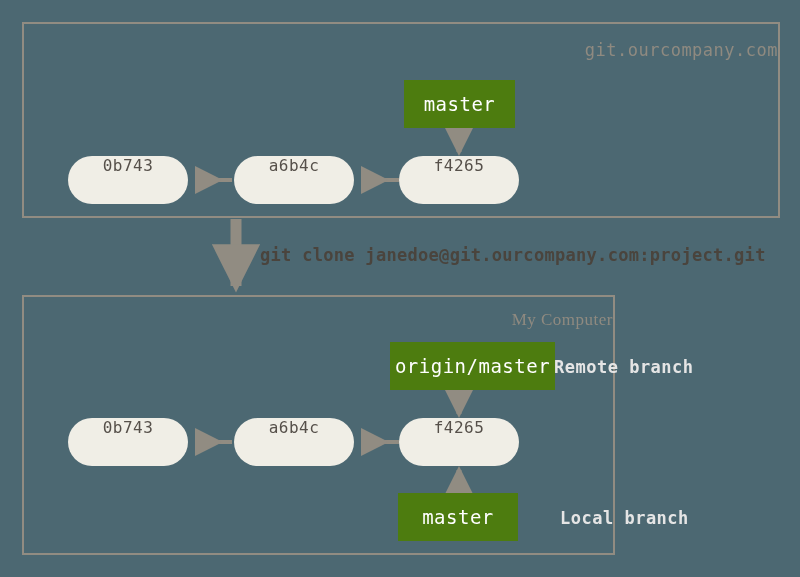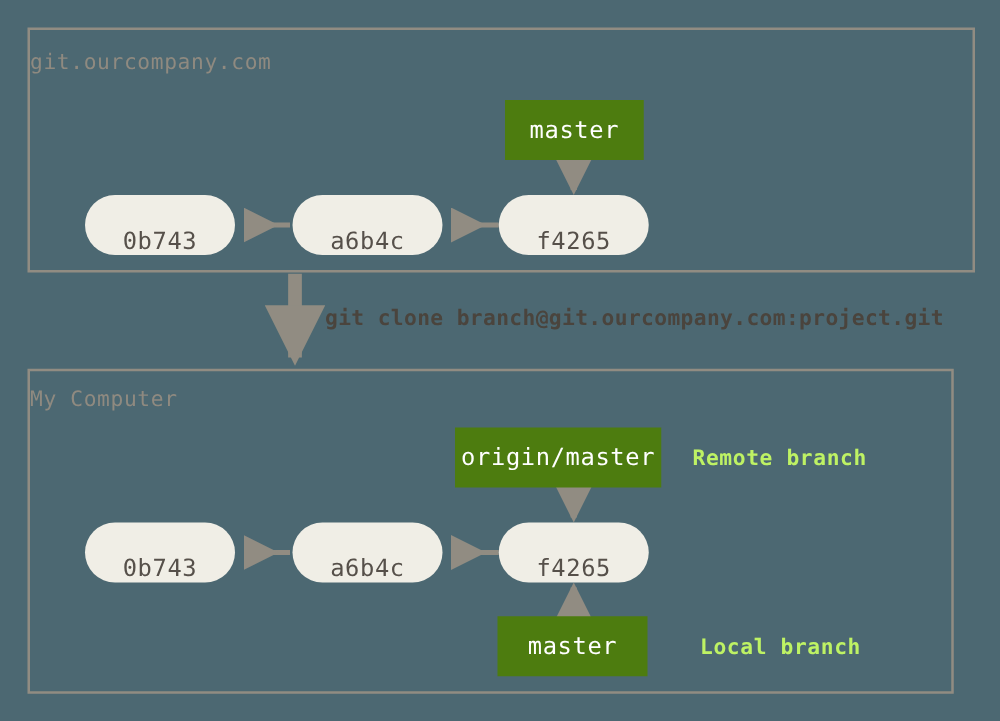--- a/index.html
+++ b/index.html
@@ -23,46 +23,46 @@
   }
 
   
   .panel {
     position: absolute;
     border: 2px solid #918c82;
     box-sizing: border-box;
     background: transparent;
   }
   #panel-remote { left: 22px;  top: 22px;  width: 758px; height: 196px; }
-  #panel-local  { left: 22px;  top: 295px; width: 741px; height: 260px; }
+  #panel-local  { left: 22px;  top: 295px; width: 593px; height: 260px; font-family: Liberation Serif, serif; }
 
   .panel-title {
     position: absolute;
     left: 0;
     width: 100%;
-    text-align: left;
+    text-align: right;
     color: #8f8a80;
     font-size: 17px;
     letter-spacing: 0.5px;
     white-space: nowrap;
   }
   #panel-remote .panel-title { top: 16px; }
   #panel-local  .panel-title { top: 13px; }
 
   
   .commit {
     position: absolute;
     width: 120px;
     height: 48px;
     border-radius: 24px;
     background: #f0eee6;
     color: #56504a;
-    font-size: 19px;
+    font-size: 16px;
     display: flex;
-    align-items: flex-end;
+    align-items: flex-start;
     justify-content: center;
     letter-spacing: 0.5px;
     box-sizing: border-box;
   }
 
   
   .branchbox {
     position: absolute;
     background: #4d7c0f;
     color: #ffffff;
@@ -71,21 +71,21 @@
     align-items: center;
     justify-content: center;
     letter-spacing: 0.5px;
     box-sizing: border-box;
     white-space: nowrap;
   }
 
   
   .side-label {
     position: absolute;
-    color: #bef264;
+    color: #e5e5e5;
     font-size: 17px;
     font-weight: bold;
     white-space: nowrap;
     letter-spacing: 0.5px;
   }
 
   
   .command-caption {
     position: absolute;
     color: #4a443d;
@@ -148,27 +148,27 @@
   <div class="commit" style="left:68px; top:156px;">
     <span>0b743</span>
   </div>
   <div class="commit" style="left:234px; top:156px;">
     <span>a6b4c</span>
   </div>
   <div class="commit" style="left:399px; top:156px;">
     <span>f4265</span>
   </div>
 
-  <div class="command-caption" style="left:260px; top:245px;">git clone branch@git.ourcompany.com:project.git</div>
+  <div class="command-caption" style="left:260px; top:245px;">git clone janedoe@git.ourcompany.com:project.git</div>
 
   <div class="panel" id="panel-local">
     <div class="panel-title">My Computer</div>
   </div>
 
-  <div class="branchbox" style="left:364px; top:342px; width:165px; height:48px;">
+  <div class="branchbox" style="left:390px; top:342px; width:165px; height:48px;">
     <span>origin/master</span>
   </div>
   <div class="side-label" style="left:554px; top:357px;">Remote branch</div>
 
   <div class="commit" style="left:68px; top:418px;">
     <span>0b743</span>
   </div>
   <div class="commit" style="left:234px; top:418px;">
     <span>a6b4c</span>
   </div>

